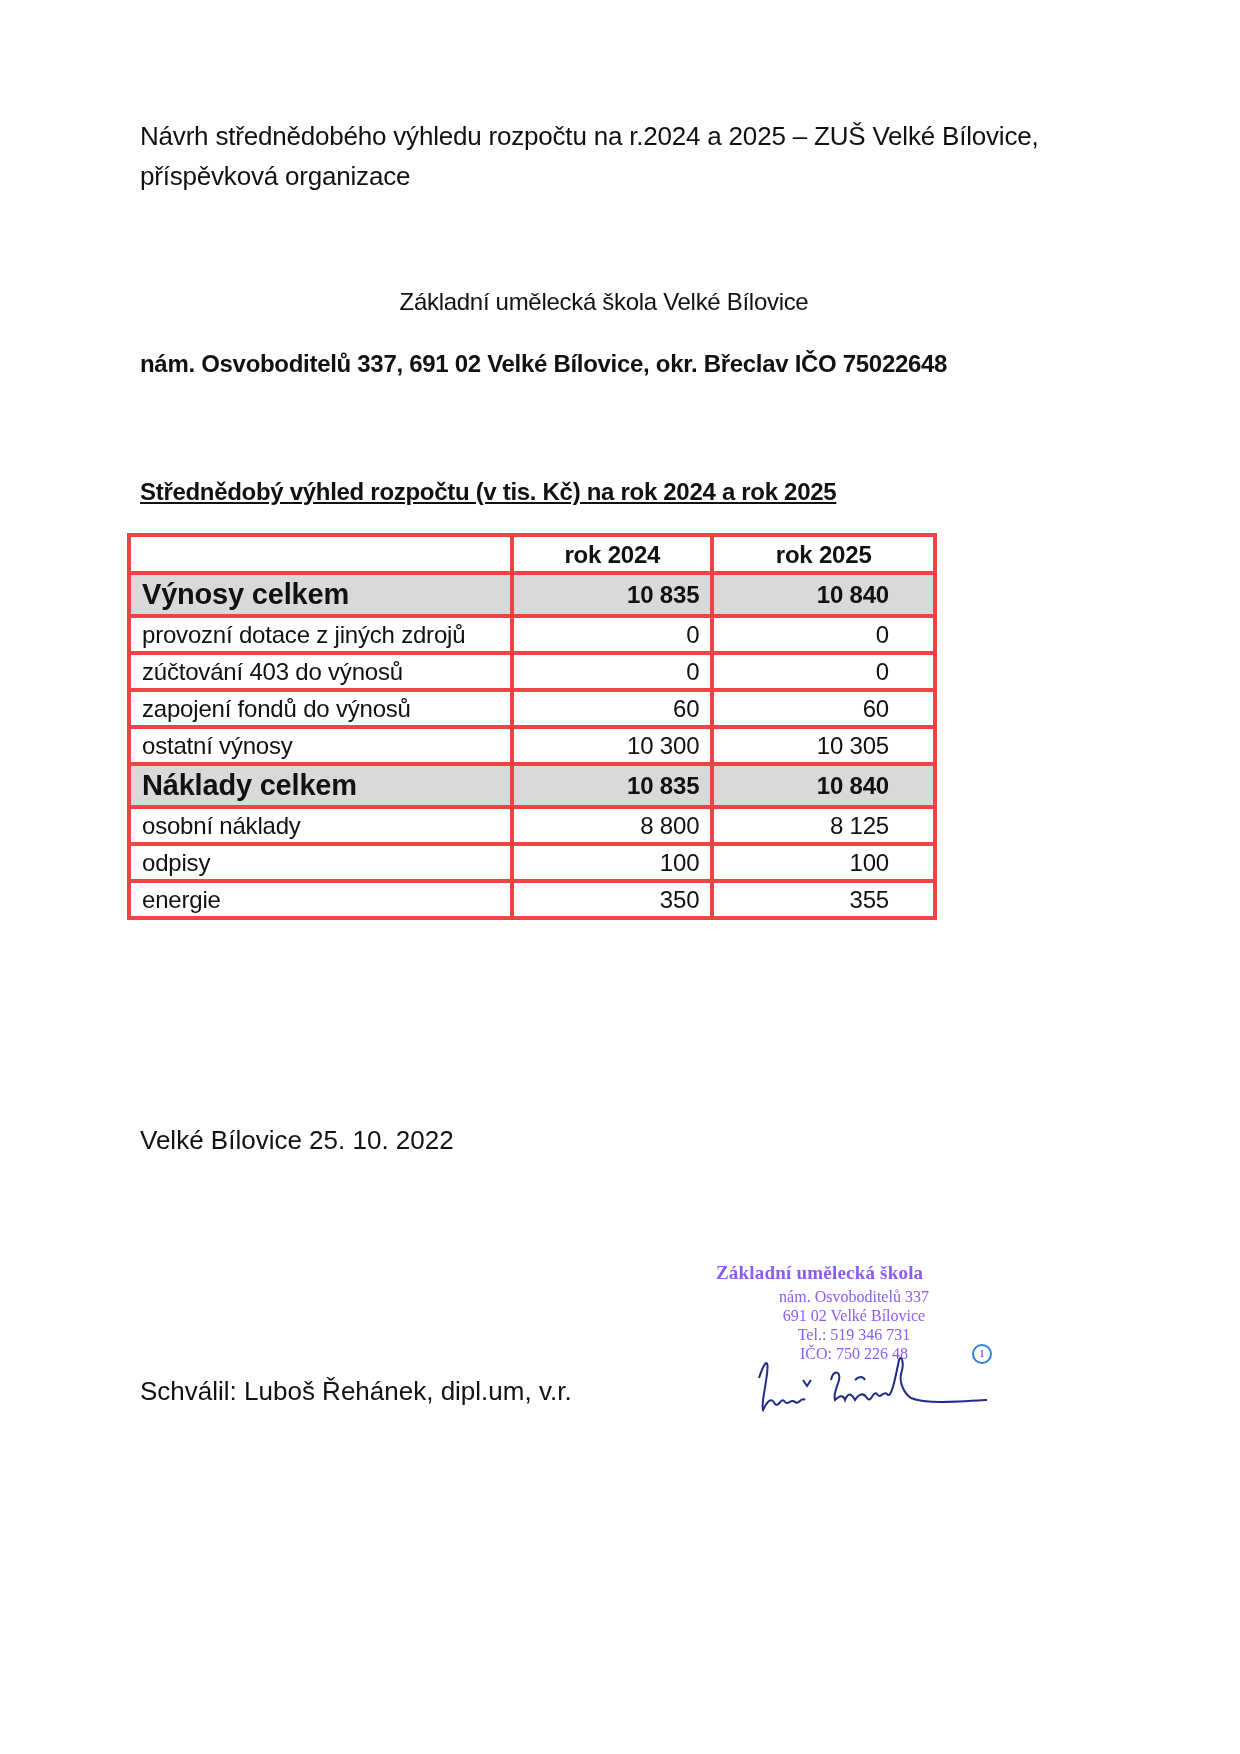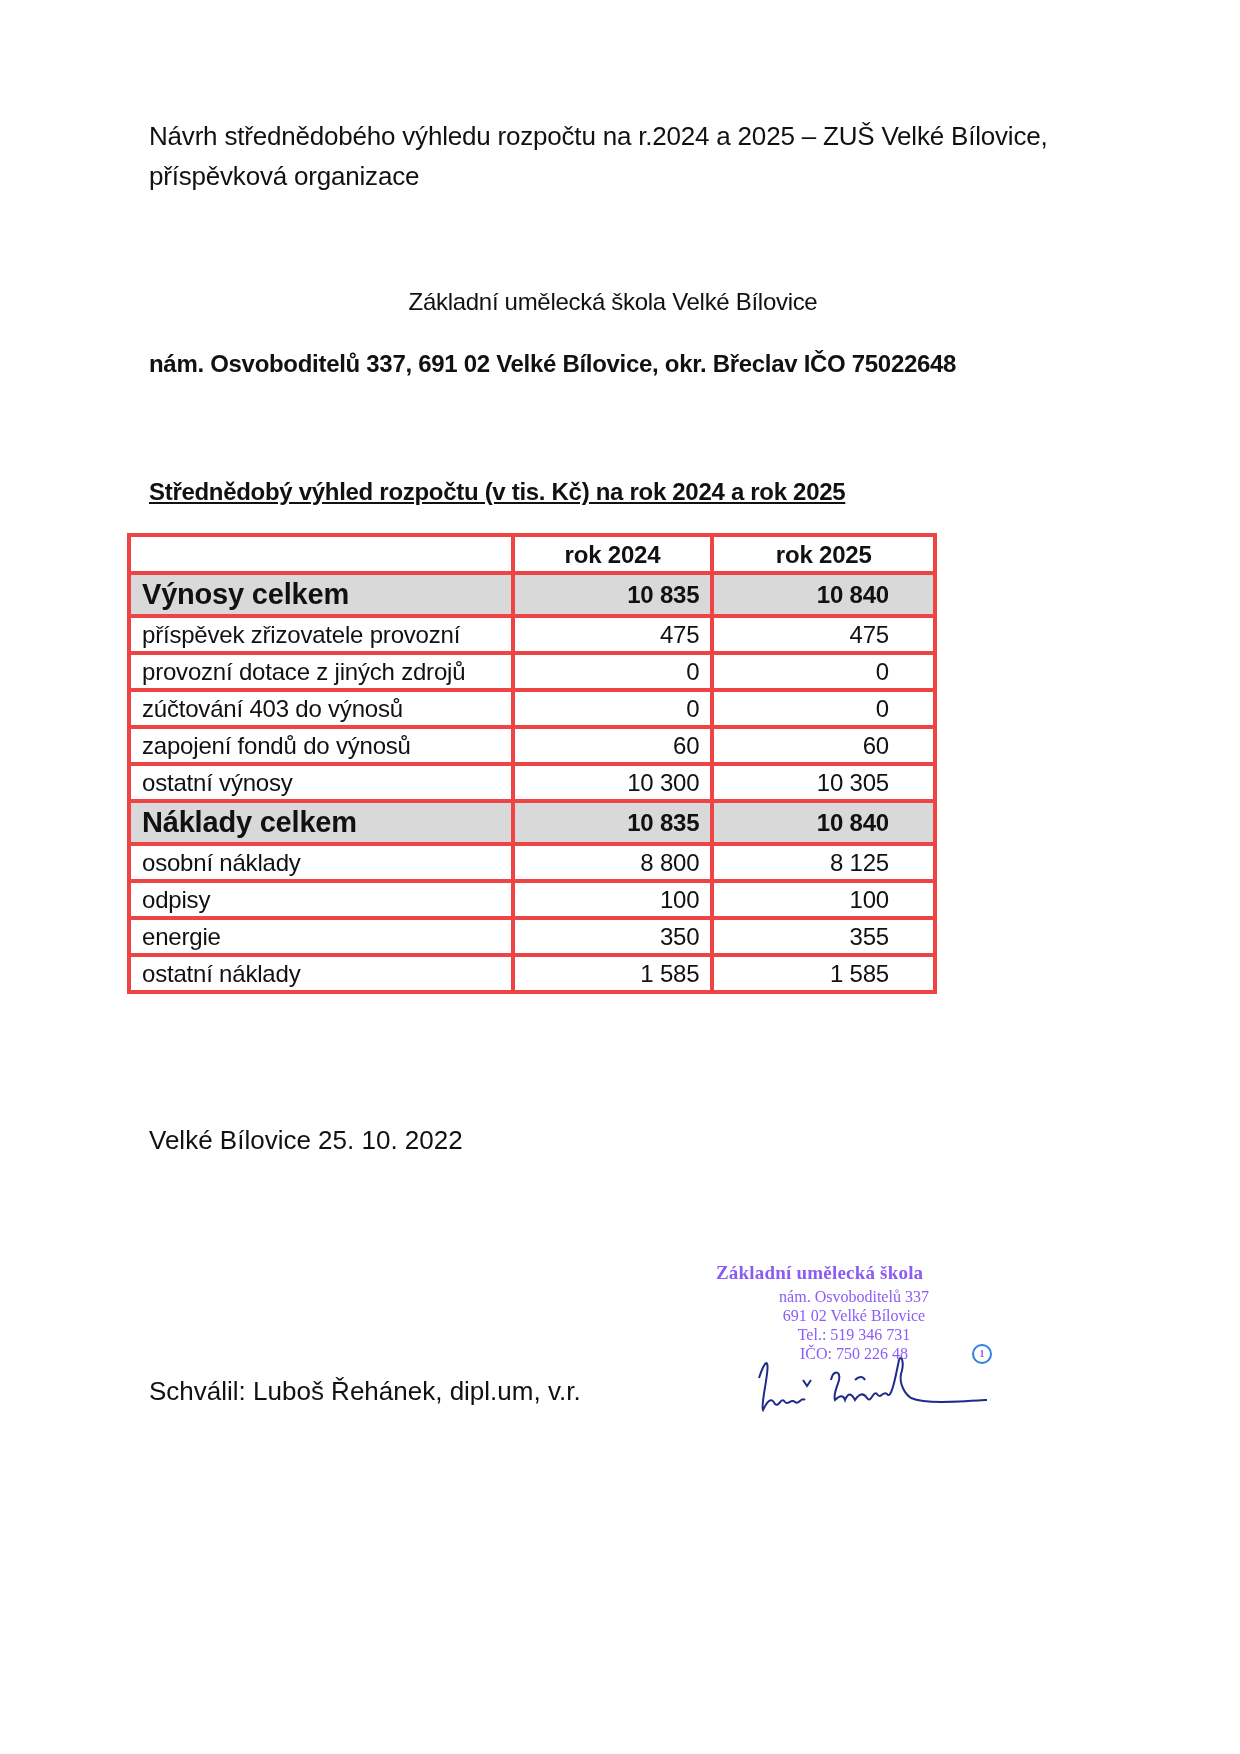--- a/index.html
+++ b/index.html
@@ -1,20 +1,20 @@
 <!DOCTYPE html>
 <html><head>
   <meta charset="utf-8">
   <style>
     html, body { margin: 0; padding: 0; background: #ffffff; }
     body {
       width: 1240px; height: 1754px; position: relative; overflow: hidden;
       font-family: "Liberation Sans", "DejaVu Sans", sans-serif; color: #111;
     }
-    .abs { position: absolute; white-space: nowrap; margin-left: 9px; }
+    .abs { position: absolute; white-space: nowrap; }
     .title-line { left: 140px; font-size: 26px; letter-spacing: -0.2px; }
     #title-l1 { top: 121px; }
     #title-l2 { top: 161px; }
     .org-heading { left: 0; width: 1208px; text-align: center; top: 288px; font-size: 24px; font-weight: normal; letter-spacing: -0.3px; }
     .org-address { left: 140px; top: 350px; font-size: 24px; font-weight: bold; letter-spacing: -0.3px; }
     .subtitle { left: 140px; top: 478px; font-size: 24px; font-weight: bold; text-decoration: underline; letter-spacing: -0.3px; }
 
     table.budget {
       position: absolute; left: 127px; top: 533px;
       border-collapse: collapse; width: 810px;
@@ -60,25 +60,20 @@
       <td class="c0"></td>
       <td class="c1">rok 2024</td>
       <td class="c2">rok 2025</td>
     </tr>
     <tr class="total">
       <td class="c0">Výnosy celkem</td>
       <td class="c1">10 835</td>
       <td class="c2">10 840</td>
     </tr>
     <tr>
-      <td class="c0">příspěvek zřizovatele provozní</td>
-      <td class="c1">475</td>
-      <td class="c2">475</td>
-    </tr>
-    <tr>
       <td class="c0">provozní dotace z jiných zdrojů</td>
       <td class="c1">0</td>
       <td class="c2">0</td>
     </tr>
     <tr>
       <td class="c0">zúčtování 403 do výnosů</td>
       <td class="c1">0</td>
       <td class="c2">0</td>
     </tr>
     <tr>
@@ -104,25 +99,20 @@
     <tr>
       <td class="c0">odpisy</td>
       <td class="c1">100</td>
       <td class="c2">100</td>
     </tr>
     <tr>
       <td class="c0">energie</td>
       <td class="c1">350</td>
       <td class="c2">355</td>
     </tr>
-    <tr>
-      <td class="c0">ostatní náklady</td>
-      <td class="c1">1 585</td>
-      <td class="c2">1 585</td>
-    </tr>
   </tbody>
 </table>
 
 <div class="abs date-line">Velké Bílovice 25. 10. 2022</div>
 <div class="abs approved-line">Schválil: Luboš Řehánek, dipl.um, v.r.</div>
 
 <div class="stamp">
   <div class="s-title">Základní umělecká škola</div>
   <div class="s-line s1">nám. Osvoboditelů 337</div>
   <div class="s-line s2">691 02  Velké Bílovice</div>

